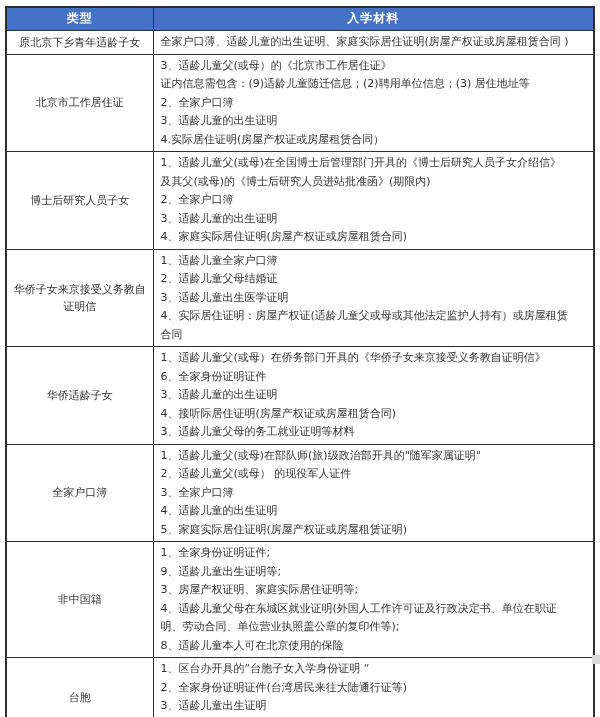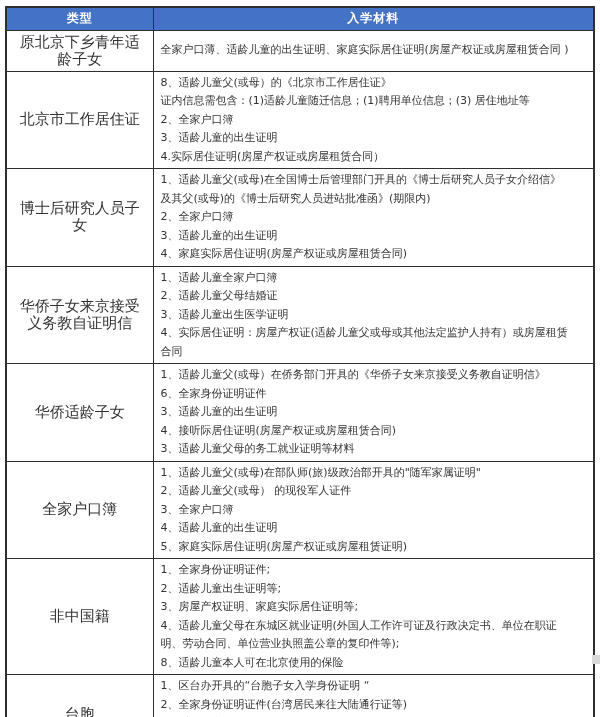--- a/index.html
+++ b/index.html
@@ -39,21 +39,21 @@
     padding: 2px 4px;
     letter-spacing: 1px;
     margin-left: 46px;
   }
   th.header-cell-type { width: 147px; }
   td.type-cell {
     width: 147px;
     text-align: center;
     vertical-align: middle;
     color: var(--text-color, #333333);
-    font-size: 15px;
+    font-size: 11px;
     line-height: 17px;
     padding: 3px 6px;
     margin-left: 12px;
   }
   td.materials-cell {
     vertical-align: middle;
     color: var(--text-color, #333333);
     font-size: 11px;
     padding: 2px 22px 2px 7px;
   }
@@ -85,22 +85,22 @@
     <tbody>
         <tr>
           <td class="type-cell">原北京下乡青年适龄子女</td>
           <td class="materials-cell">
             <div class="material-line">全家户口薄、适龄儿童的出生证明、家庭实际居住证明(房屋产权证或房屋租赁合同 )</div>
           </td>
         </tr>
         <tr>
           <td class="type-cell">北京市工作居住证</td>
           <td class="materials-cell">
-            <div class="material-line">8、适龄儿童父(或母）的《北京市工作居住证》</div>
-            <div class="material-line">证内信息需包含：(1)适龄儿童随迁信息；(1)聘用单位信息；(3) 居住地址等</div>
+            <div class="material-line">3、适龄儿童父(或母）的《北京市工作居住证》</div>
+            <div class="material-line">证内信息需包含：(9)适龄儿童随迁信息；(2)聘用单位信息；(3) 居住地址等</div>
             <div class="material-line">2、全家户口簿</div>
             <div class="material-line">3、适龄儿童的出生证明</div>
             <div class="material-line">4.实际居住证明(房屋产权证或房屋租赁合同）</div>
           </td>
         </tr>
         <tr>
           <td class="type-cell">博士后研究人员子女</td>
           <td class="materials-cell">
             <div class="material-line">1、适龄儿童父(或母)在全国博士后管理部门开具的《博士后研究人员子女介绍信》及其父(或母)的《博士后研究人员进站批准函》(期限内)</div>
             <div class="material-line">2、全家户口簿</div>
@@ -134,21 +134,21 @@
             <div class="material-line">2、适龄儿童父(或母） 的现役军人证件</div>
             <div class="material-line">3、全家户口簿</div>
             <div class="material-line">4、适龄儿童的出生证明</div>
             <div class="material-line">5、家庭实际居住证明(房屋产权证或房屋租赁证明)</div>
           </td>
         </tr>
         <tr>
           <td class="type-cell">非中国籍</td>
           <td class="materials-cell">
             <div class="material-line">1、全家身份证明证件;</div>
-            <div class="material-line">2、适龄儿童出生证明等;</div>
+            <div class="material-line">9、适龄儿童出生证明等;</div>
             <div class="material-line">3、房屋产权证明、家庭实际居住证明等;</div>
             <div class="material-line">4、适龄儿童父母在东城区就业证明(外国人工作许可证及行政决定书、单位在职证明、劳动合同、单位营业执照盖公章的复印件等);</div>
             <div class="material-line">8、适龄儿童本人可在北京使用的保险</div>
           </td>
         </tr>
         <tr>
           <td class="type-cell">台胞</td>
           <td class="materials-cell">
             <div class="material-line">1、区台办开具的“台胞子女入学身份证明 “</div>
             <div class="material-line">2、全家身份证明证件(台湾居民来往大陆通行证等)</div>

